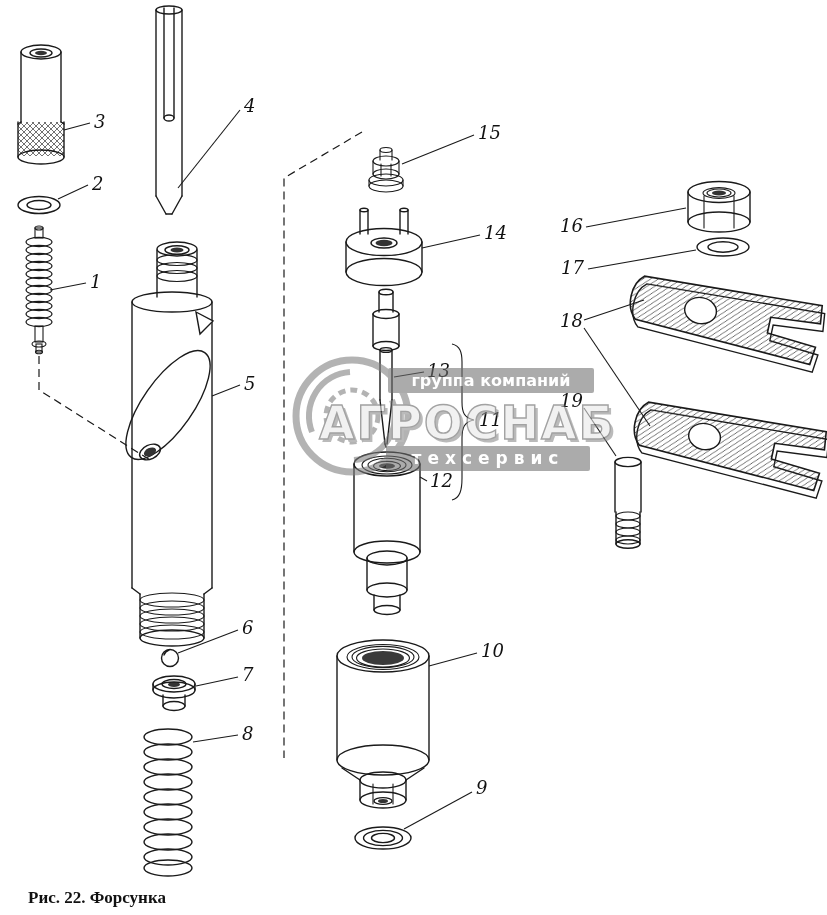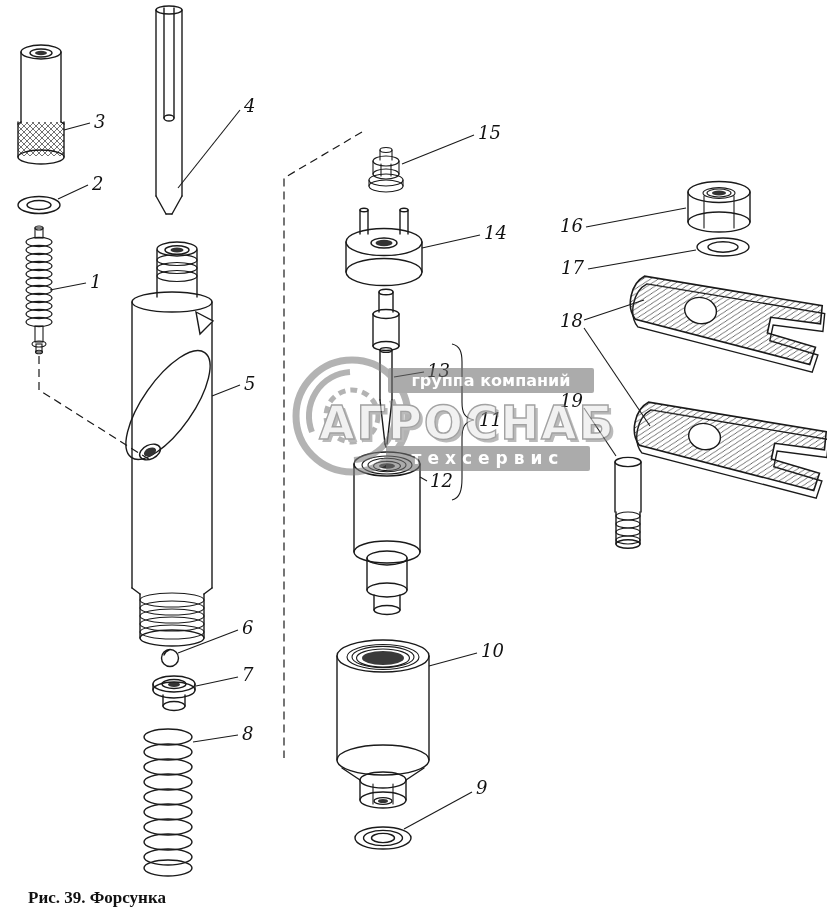--- a/index.html
+++ b/index.html
@@ -368,14 +368,14 @@
     </g>
     <rect class="wm-band" x="388" y="368" width="206" height="25" rx="2"></rect>
     <text class="wm-bandtext" x="491" y="386" text-anchor="middle">группа компаний</text>
     <text class="wm-main" x="322" y="442" fill="#8a8a8a">АГРОСНАБ</text>
     <text class="wm-main" x="319" y="439" fill="#e8e8e8" stroke="#606060" stroke-width="1.4">АГРОСНАБ</text>
     <rect class="wm-band" x="386" y="446" width="204" height="25" rx="2"></rect>
     <text class="wm-sub" x="488" y="464" text-anchor="middle">техсервис</text>
   </g>
 </svg>
 
-<div class="caption">Рис. 39. Форсунка</div>
+<div class="caption">Рис. 22. Форсунка</div>
 </div>
 
 </body></html>

